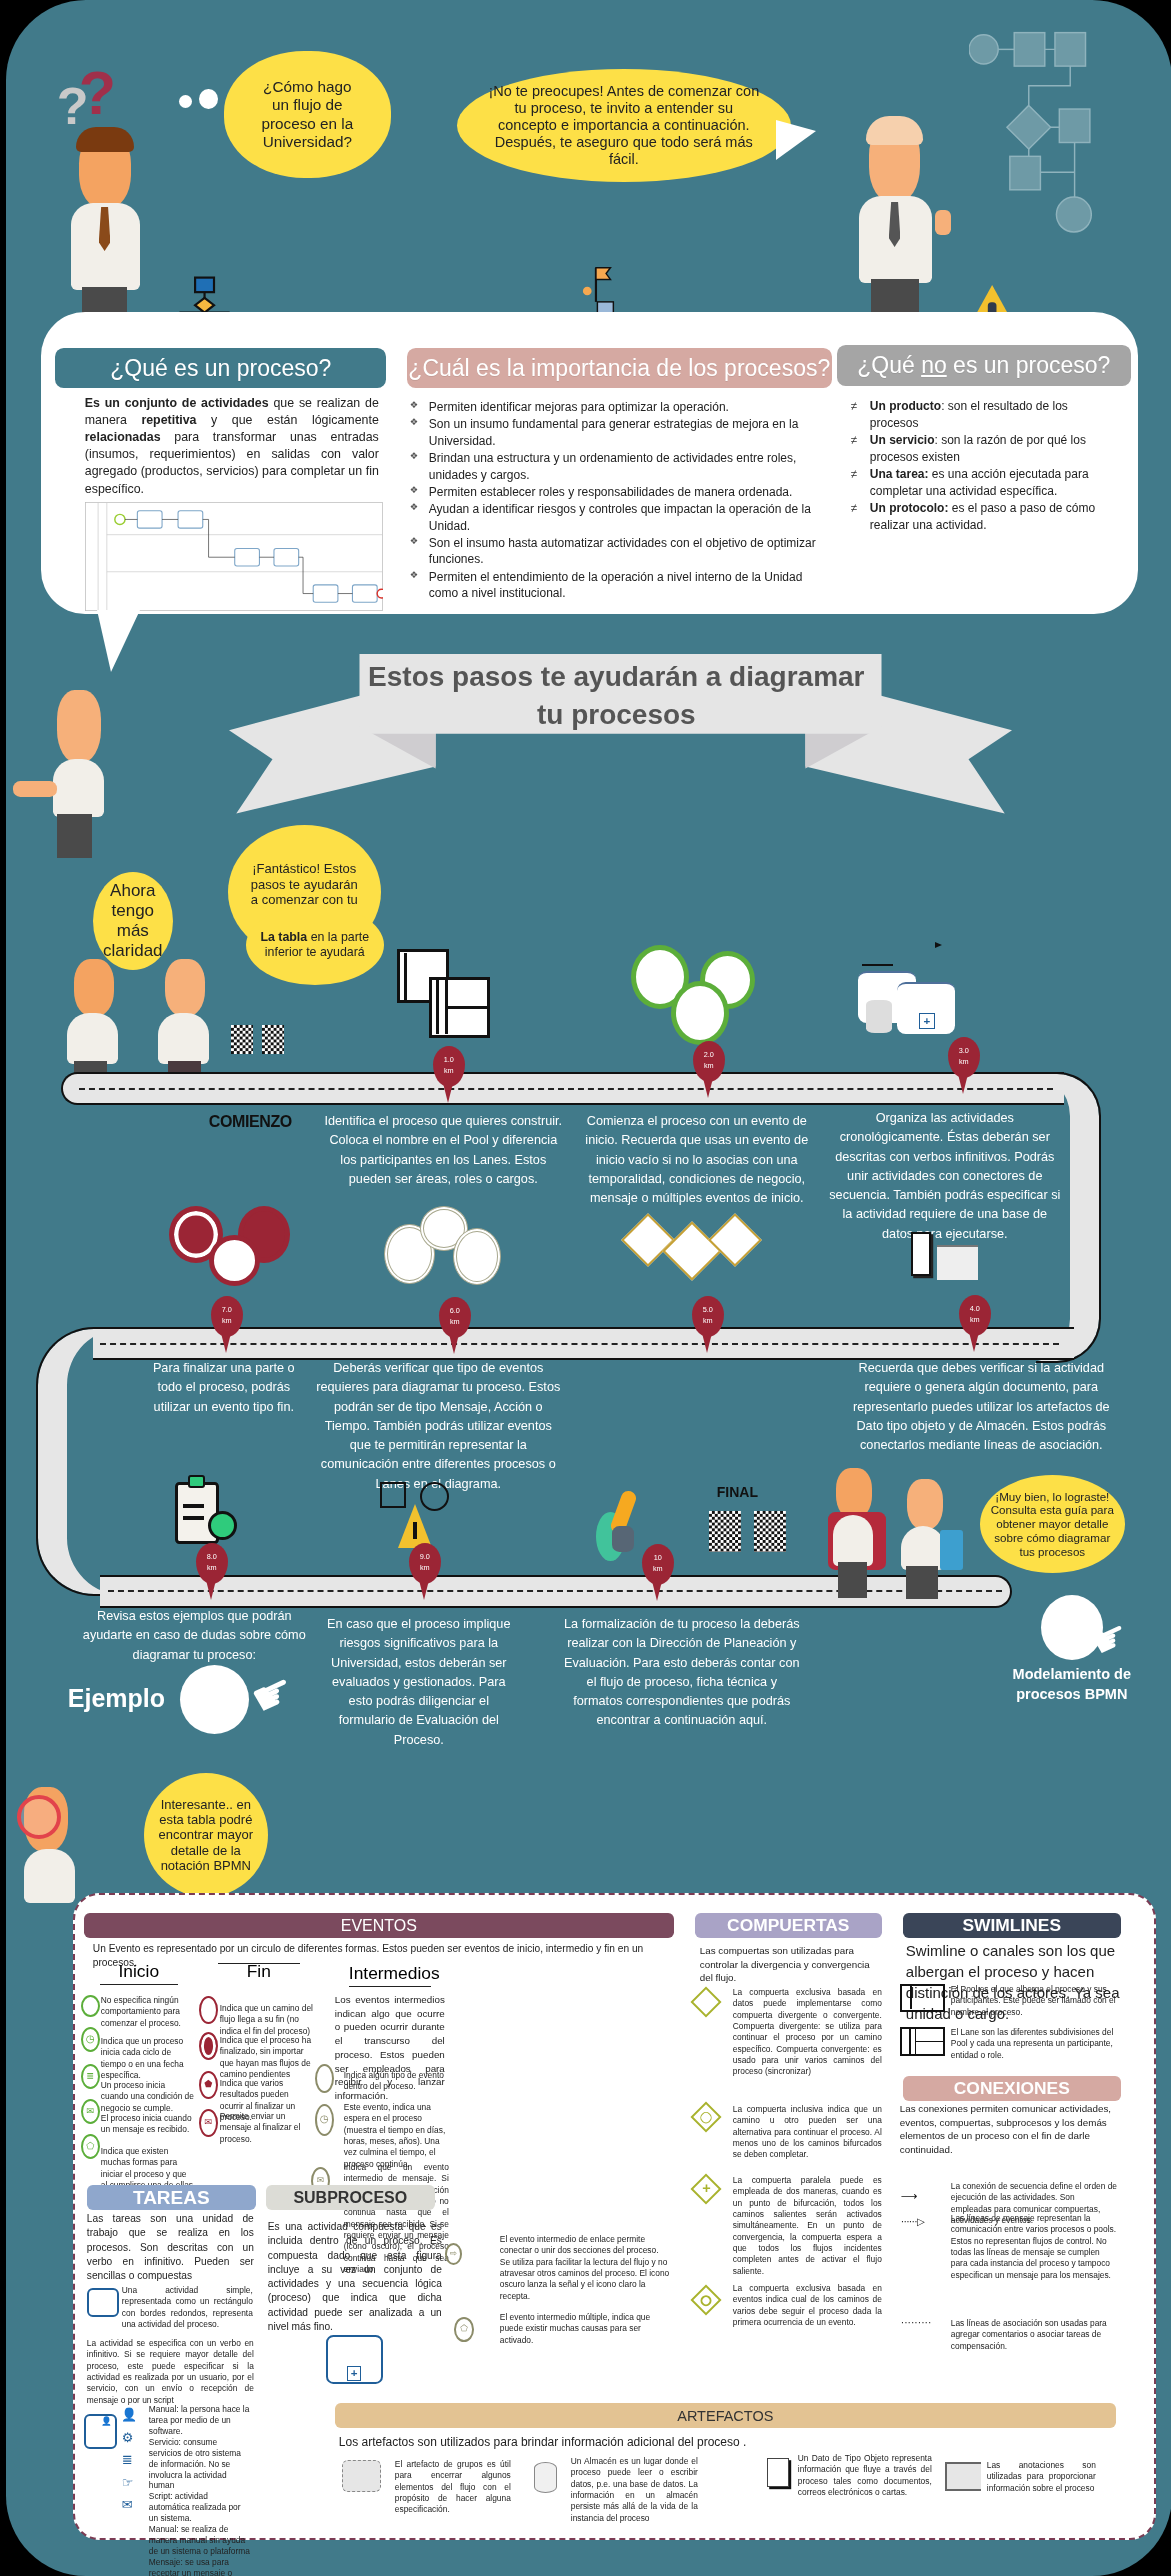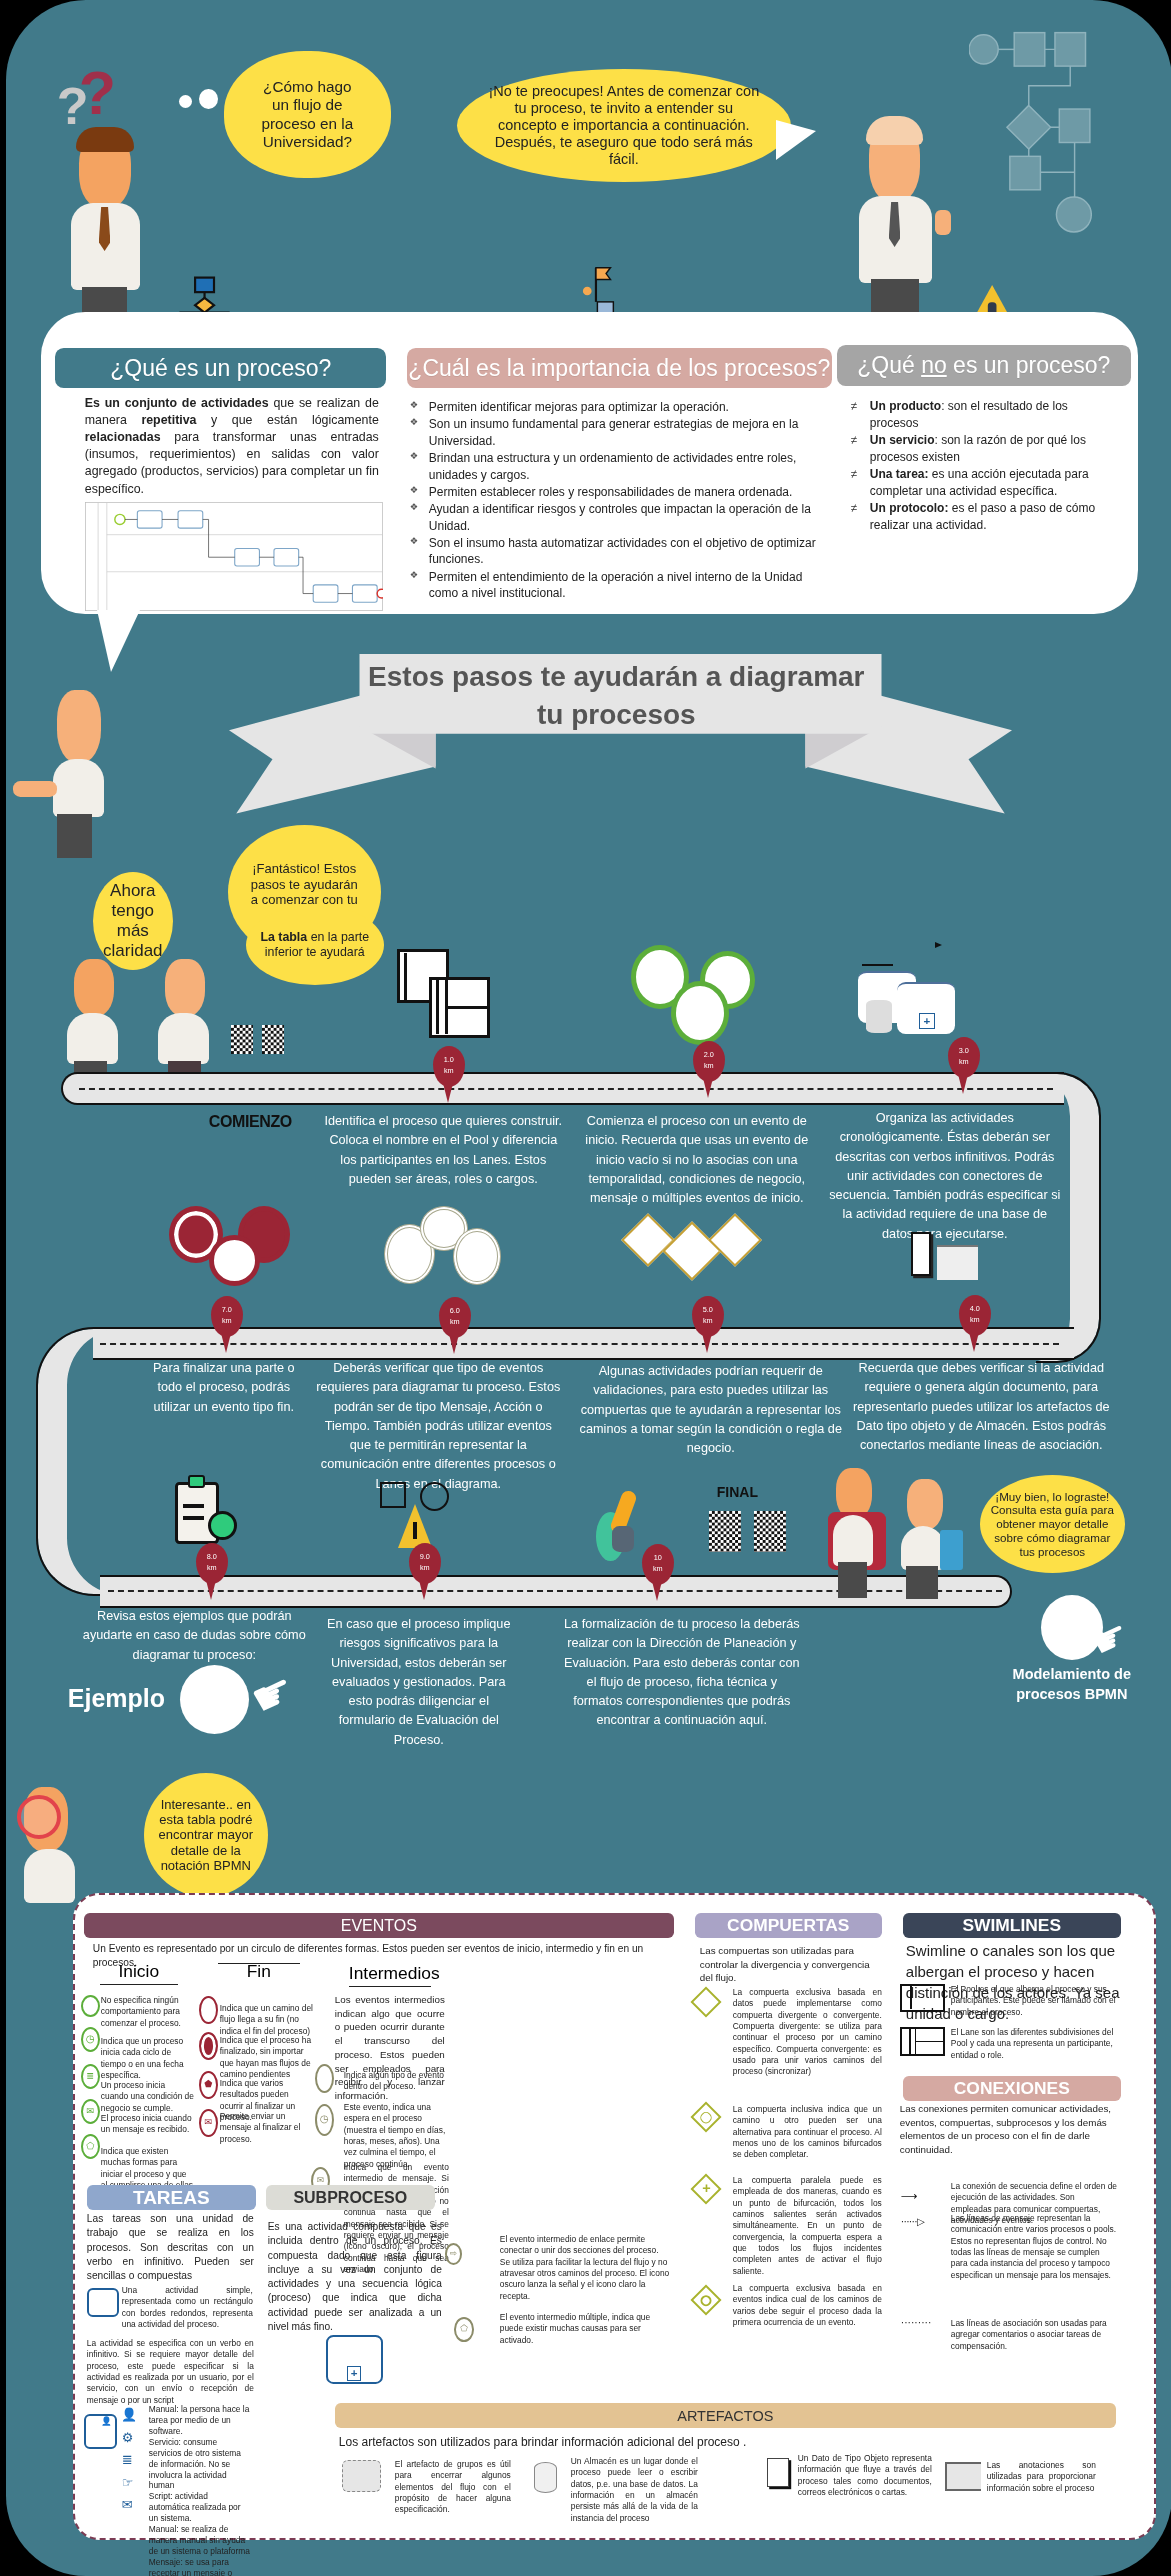--- a/index.html
+++ b/index.html
@@ -278,21 +278,20 @@
     <div style="position:absolute;left:26px;top:13px;width:41px;height:35px;background:#eee;border-top:2.9px solid #777"></div>
   </div>
 
   <div class="pin" style="left:205px;top:1296px"><span>7.0</span><br><span>km</span></div>
   <div class="pin" style="left:433px;top:1297px"><span>6.0</span><br><span>km</span></div>
   <div class="pin" style="left:686px;top:1296px"><span>5.0</span><br><span>km</span></div>
   <div class="pin" style="left:953px;top:1295px"><span>4.0</span><br><span>km</span></div>
 
   <div class="steptxt" style="left:138px;top:1359px;width:160px"><span>Para finalizar una parte o todo el proceso, podrás utilizar un evento tipo fin.</span></div>
   <div class="steptxt" style="left:309px;top:1359px;width:247px"><span>Deberás verificar que tipo de eventos requieres para diagramar tu proceso. Estos podrán ser de tipo Mensaje, Acción o Tiempo. También podrás utilizar eventos que te permitirán representar la comunicación entre diferentes procesos o Lanes en el diagrama.</span></div>
-  <div class="steptxt" style="left:567px;top:1362px;width:276px"><span>Algunas actividades podrían requerir de validaciones, para esto puedes utilizar las compuertas que te ayudarán a representar los caminos a tomar según la condición o regla de negocio.</span></div>
   <div class="steptxt" style="left:843px;top:1359px;width:265px"><span>Recuerda que debes verificar si la actividad requiere o genera algún documento, para representarlo puedes utilizar los artefactos de Dato tipo objeto y de Almacén. Estos podrás conectarlos mediante líneas de asociación.</span></div>
 
   <div class="abs" style="left:166px;top:1475px;width:80px;height:80px">
     <div style="position:absolute;left:3.6px;top:7.3px;width:44px;height:62px;background:#f4f2ec;border:3.6px solid #111;border-radius:4.4px"></div>
     <div style="position:absolute;left:16px;top:0;width:17.4px;height:13px;background:#2fcb7c;border:2.9px solid #111;border-radius:2.9px"></div>
     <div style="position:absolute;left:11.6px;top:29px;width:20.3px;height:4.4px;background:#111"></div>
     <div style="position:absolute;left:11.6px;top:41px;width:20.3px;height:4.4px;background:#111"></div>
     <div style="position:absolute;left:36px;top:36px;width:29px;height:29px;border-radius:50%;background:#2fcb7c;border:3.6px solid #111"></div>
   </div>
   <div class="abs" style="left:374px;top:1482px;width:80px;height:80px">

